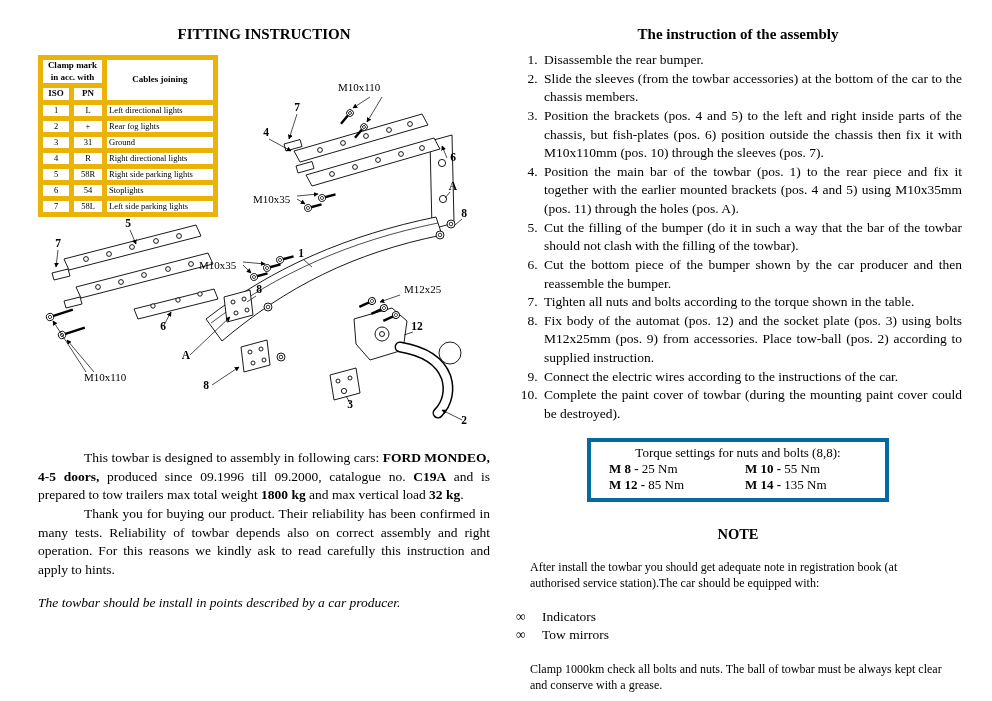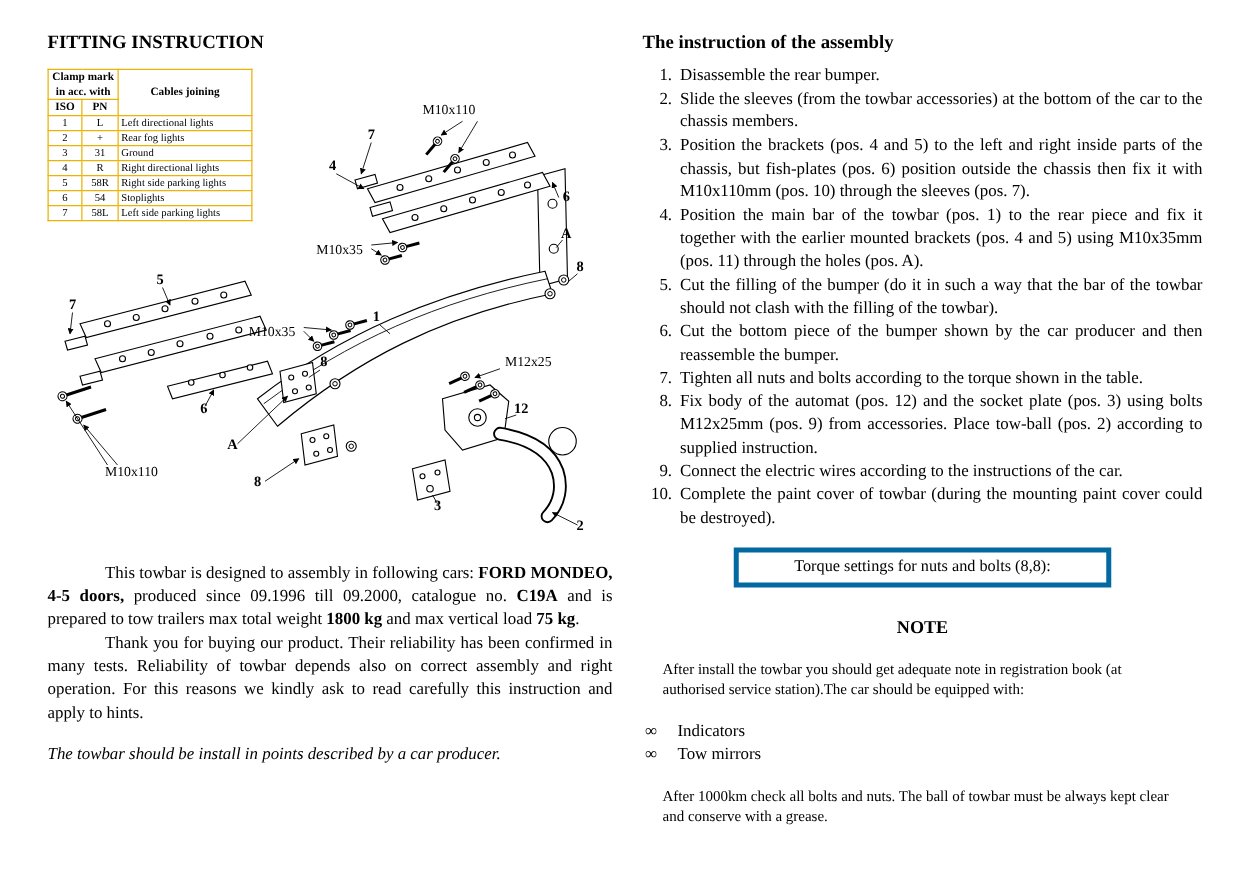--- a/index.html
+++ b/index.html
@@ -1,25 +1,25 @@
 <!DOCTYPE html>
 <html><head>
 <meta charset="utf-8">
 <style>
   html,body{margin:0;padding:0;background:#fff;}
   .page{width:992px;height:701px;background:#fff;color:#000;box-sizing:border-box;
         display:flex;gap:24px;padding:24px 30px 0 38px;
         font-family:"Liberation Serif",serif;}
   .col-left{width:452px;flex:none;position:relative;}
   .col-right{flex:1;min-width:0;}
-  .doc-title{font-weight:bold;font-size:15px;margin:2px 0 8px 0;}
+  .doc-title{text-align:center;font-weight:bold;font-size:15px;margin:2px 0 8px 0;}
   
   .diagram-wrap{position:relative;height:392px;}
   .clamp{position:absolute;top:4px;left:0;border-collapse:collapse;z-index:2;background:#fff;}
-  .clamp th,.clamp td{border:1px solid #eab308;font-size:8.5px;line-height:1.3;padding:0 2px;text-align:center;font-family:Liberation Serif, serif;}
+  .clamp th,.clamp td{border:5px solid #eab308;font-size:8.5px;line-height:1.3;padding:0 2px;text-align:center;font-family:Liberation Serif, serif;}
   .clamp th{font-weight:bold;font-size:9px;}
   .clamp td.c{text-align:left;}
   .clamp .w-iso{width:22px;} .clamp .w-pn{width:24px;} .clamp .w-c{width:102px;}
   .diagram-svg{position:absolute;top:0;left:0;width:455px;height:392px;z-index:1;}
   .diagram-svg .part{fill:#fff;stroke:#000;stroke-width:0.9;}
   .diagram-svg .ld{stroke:#000;stroke-width:0.7;}
   .diagram-svg text{font-family:"Liberation Serif",serif;fill:#000;}
   .diagram-svg .dim{font-size:11px;}
   .diagram-svg .num{font-size:11.5px;font-weight:bold;}
   
@@ -290,21 +290,21 @@
           <text class="num" x="379" y="279" text-anchor="middle">12</text>
           <text class="num" x="148" y="308" text-anchor="middle">A</text>
           <text class="dim" x="46" y="330">M10x110</text>
           <text class="num" x="168" y="338" text-anchor="middle">8</text>
           <text class="num" x="312" y="357" text-anchor="middle">3</text>
           <text class="num" x="426" y="373" text-anchor="middle">2</text>
         </g>
       </svg>
     </div>
 
-    <p class="car-para"><span>This towbar is designed to assembly in following cars: </span><b>FORD MONDEO, 4-5 doors,</b><span> produced since 09.1996 till 09.2000, catalogue no. </span><b>C19A</b><span> and is prepared to tow trailers max total weight </span><b>1800 kg</b><span> and max vertical load </span><b>75 kg</b><span>.</span></p>
+    <p class="car-para"><span>This towbar is designed to assembly in following cars: </span><b>FORD MONDEO, 4-5 doors,</b><span> produced since 09.1996 till 09.2000, catalogue no. </span><b>C19A</b><span> and is prepared to tow trailers max total weight </span><b>1800 kg</b><span> and max vertical load </span><b>32 kg</b><span>.</span></p>
 
     <p class="man-para">Thank you for buying our product. Their reliability has been confirmed in many tests. Reliability of towbar depends also on correct assembly and right operation. For this reasons we kindly ask to read carefully this instruction and apply to hints.</p>
     <p class="install-note">The towbar should be install in points described by a car producer.</p>
   </div>
 
   <div class="col-right">
     <div class="doc-title">The instruction of the assembly</div>
 
     <ol class="steps">
 
@@ -324,26 +324,36 @@
 
         <li>Fix body of the automat (pos. 12) and the socket plate (pos. 3) using bolts M12x25mm (pos. 9) from accessories. Place tow-ball (pos. 2) according to supplied instruction.</li>
 
         <li>Connect the electric wires according to the instructions of the car.</li>
 
         <li>Complete the paint cover of towbar (during the mounting paint cover could be destroyed).</li>
       </ol>
 
     <div class="torque-box">
       <div class="torque-title">Torque settings for nuts and bolts (8,8):</div>
+      <div class="torque-grid">
+
+          <div class="torque-cell"><b>M 8 -</b> <span>25 Nm</span></div>
+
+          <div class="torque-cell"><b>M 10 -</b> <span>55 Nm</span></div>
+
+          <div class="torque-cell"><b>M 12 -</b> <span>85 Nm</span></div>
+
+          <div class="torque-cell"><b>M 14 -</b> <span>135 Nm</span></div>
+        </div>
     </div>
 
     <div class="note-title">NOTE</div>
     <p class="note-para">After install the towbar you should get adequate note in registration book (at authorised service station).The car should be equipped with:</p>
     <div class="bullets">
 
         <div class="bullet-item"><span class="inf">∞</span><span>Indicators</span></div>
 
         <div class="bullet-item"><span class="inf">∞</span><span>Tow mirrors</span></div>
       </div>
-    <p class="note-para">After 1000km check all bolts and nuts. The ball of towbar must be always kept clear and conserve with a grease.</p>
+    <p class="note-para">Clamp 1000km check all bolts and nuts. The ball of towbar must be always kept clear and conserve with a grease.</p>
   </div>
 
 </div>
 
 </body></html>

